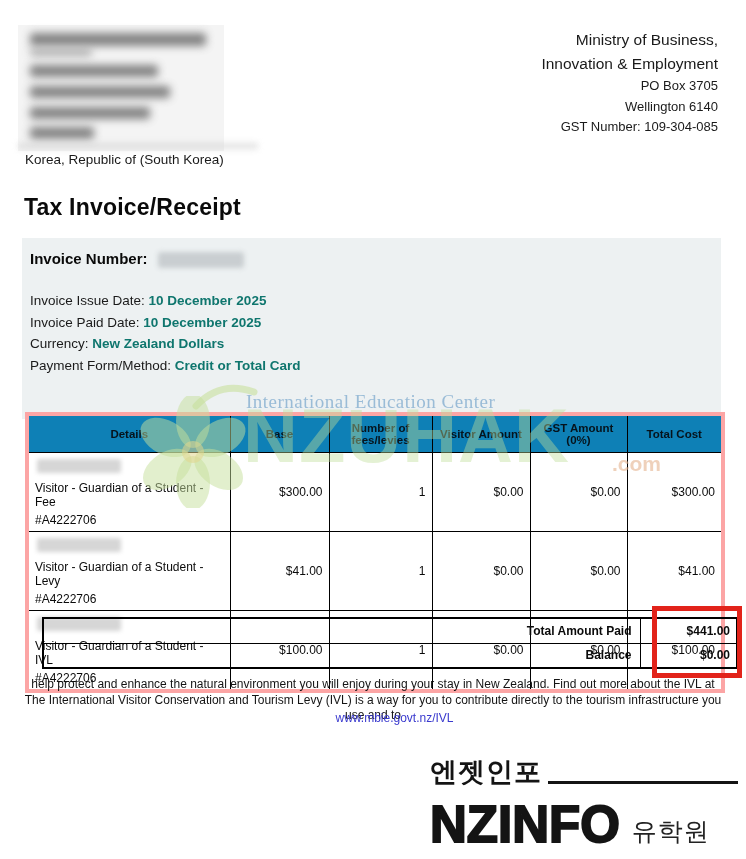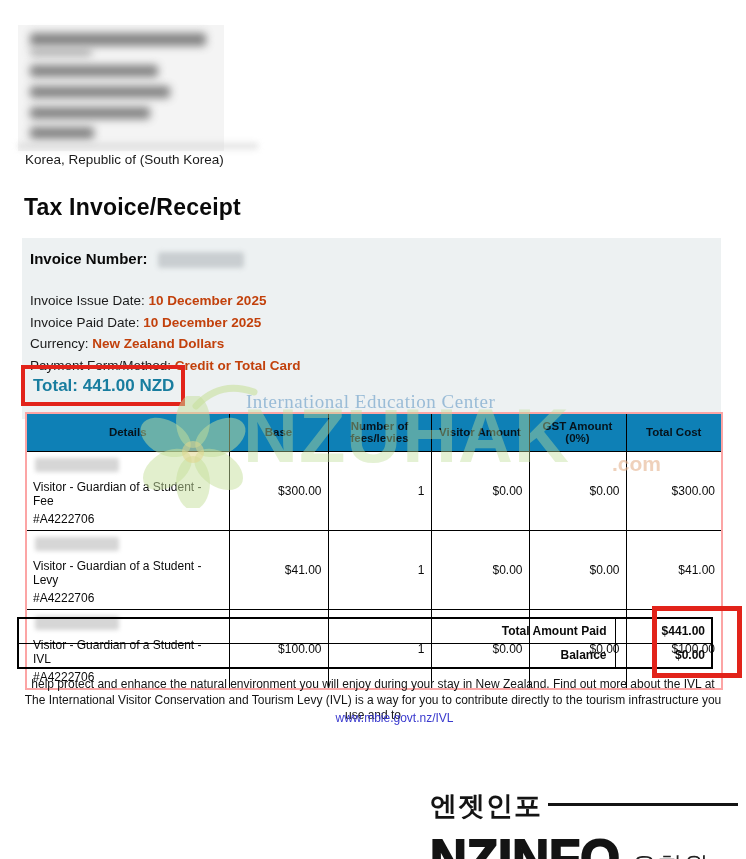--- a/index.html
+++ b/index.html
@@ -25,67 +25,67 @@
 
   .country { position:absolute; left:25px; top:152px; font-size:13.5px; color:#1a1a1a; }
 
   .doc-title { position:absolute; left:24px; top:194px; font-size:23px; font-weight:bold; color:#0a0a0a; letter-spacing:.2px; }
 
   
   .inv-section { position:absolute; left:22px; top:238px; width:699px; height:181px; background:#edf1f2; padding:12px 0 0 8px; }
   .inv-number { font-size:15px; font-weight:bold; color:#0a0a0a; }
   .redact-inline { display:inline-block; width:86px; height:16px; background:#c9ced1; filter:blur(2.5px); border-radius:3px; vertical-align:middle; margin-left:10px; }
   .inv-lines { margin-top:22px; font-size:13.5px; line-height:21.5px; color:#1a1a1a; }
-  .inv-lines b { color:#c2410c; }
+  .inv-lines b { color:#0f766e; }
 
   .total-box { position:absolute; left:-1px; top:127px; width:164px; height:41px; border:4px solid #e2231a; display:flex; align-items:center; padding-left:8px; background:transparent; }
   .total-text { font-size:17px; font-weight:bold; color:#187d9f; white-space:nowrap; }
 
   
   .watermark { position:absolute; left:0; top:0; width:746px; height:859px; pointer-events:none; z-index:5; }
   .wm-center { position:absolute; left:246px; top:391px; font-family:"Liberation Serif","DejaVu Serif",serif; font-size:19px; color:rgba(125,170,205,.75); letter-spacing:.5px; white-space:nowrap; }
   .wm-brand { position:absolute; left:243px; top:398px; font-size:76px; font-weight:bold; color:rgba(190,222,152,.42); letter-spacing:1px; line-height:1; white-space:nowrap; }
   .wm-com { position:absolute; left:612px; top:452px; font-size:21px; font-weight:bold; color:rgba(228,178,142,.6); }
   .wm-flower { position:absolute; left:132px; top:396px; }
   .wm-swoosh { position:absolute; left:192px; top:382px; }
 
   
   .fee-table { position:absolute; left:25px; top:412px; width:696px; border-collapse:collapse; table-layout:fixed; }
   .fee-table th, .fee-table td { border:1.5px solid #000; }
-  .fee-table { border:2px solid #fca5a5; }
+  .fee-table { border:4px solid #fca5a5; }
   .fee-table th { background:#0e80b6; color:#06131c; font-size:11.5px; font-weight:bold; height:38px; text-align:center; padding:2px 4px; }
   .fee-table td { font-size:12px; color:#0a0a0a; height:52px; }
   .col-details { width:203px; }
   .col-base { width:99px; }
   .col-num { width:103px; }
   .col-waived { width:98px; }
   .col-gst { width:97px; }
   .col-total { width:96px; }
   .details-cell { vertical-align:top; padding:5px 6px 4px 6px; text-align:left; }
   .redact-sm { width:84px; height:14px; background:#d6d6d6; filter:blur(2px); border-radius:2px; margin:1px 0 8px 2px; }
   .d-name { font-size:12px; margin-bottom:4px; }
   .d-ref { font-size:12px; }
   .num-cell { text-align:right; padding-right:6px; vertical-align:middle; }
 
   
-  .sum-table { position:absolute; left:17px; top:617px; width:696px; border-collapse:collapse; table-layout:fixed; border:2px solid #000; }
+  .sum-table { position:absolute; left:42px; top:617px; width:696px; border-collapse:collapse; table-layout:fixed; border:2px solid #000; }
   .sum-table td { border:1.5px solid #000; height:25px; font-size:12px; font-weight:bold; color:#0a0a0a; }
   .sum-label { text-align:right; padding-right:8px; }
   .sum-value { width:97px; text-align:right; padding-right:6px; }
 
   .redbox-balance { position:absolute; left:652px; top:606px; width:90px; height:72px; border:5px solid #e2231a; z-index:6; }
 
   
   .note { position:absolute; left:15px; top:677px; width:716px; text-align:center; font-size:12px; line-height:15.5px; color:#141414; }
   .note-link-row { position:absolute; left:15px; top:708px; width:716px; text-align:center; }
   .note-link { font-size:12px; color:#3a3ace; text-decoration:none;margin-left:43px; }
 
   
   .logo { position:absolute; left:430px; top:758px; width:316px; }
-  .logo-top { display:flex; align-items:center;margin-top:34px; }
+  .logo-top { display:flex; align-items:flex-end; }
   .logo-kr-top { font-size:27px; font-weight:bold; color:#141414; line-height:1.1; letter-spacing:1px; }
   .logo-line { flex:1; border-bottom:3.5px solid #141414; margin:0 8px 4px 6px; }
   .logo-main { display:flex; align-items:center; margin-top:11px; }
   .logo-name { font-size:51px; font-weight:900; color:#141414; line-height:1.0; letter-spacing:0px; -webkit-text-stroke:2px #141414; }
   .logo-kr-right { font-size:25px; color:#222; margin-left:12px; margin-top:14px; letter-spacing:1px; }
 </style>
 </head>
 <body>
 
 <div class="page">
@@ -93,37 +93,41 @@
   <div class="redacted-block">
     <div class="rbar rb1"></div>
     <div class="rbar rb2"></div>
     <div class="rbar rb3"></div>
     <div class="rbar rb4"></div>
     <div class="rbar rb5"></div>
     <div class="rbar rb6"></div>
     <div class="rsmudge"></div>
   </div>
 
+  <div class="ministry">
+    <div class="big">Ministry of Business,</div>
+    <div class="big">Innovation &amp; Employment</div>
+    <div class="sm">PO Box 3705</div>
+    <div class="sm">Wellington 6140</div>
+    <div class="sm">GST Number: 109-304-085</div>
+  </div>
 
   <div class="country">Korea, Republic of (South Korea)</div>
 
   <div class="doc-title">Tax Invoice/Receipt</div>
 
   <div class="inv-section">
     <div>
       <span class="inv-number">Invoice Number:</span><span class="redact-inline"></span>
     </div>
     <div class="inv-lines">
       <div><span>Invoice Issue Date: </span><b>10 December 2025</b></div>
       <div><span>Invoice Paid Date: </span><b>10 December 2025</b></div>
       <div><span>Currency: </span><b>New Zealand Dollars</b></div>
       <div><span>Payment Form/Method: </span><b>Credit or Total Card</b></div>
-    </div>
-    <div class="total-box">
-      <span class="total-text">Total: 441.00 NZD</span>
     </div>
   </div>
 
   <table class="fee-table">
     <colgroup>
       <col class="col-details">
         <col class="col-base">
         <col class="col-num">
         <col class="col-waived">
         <col class="col-gst">

